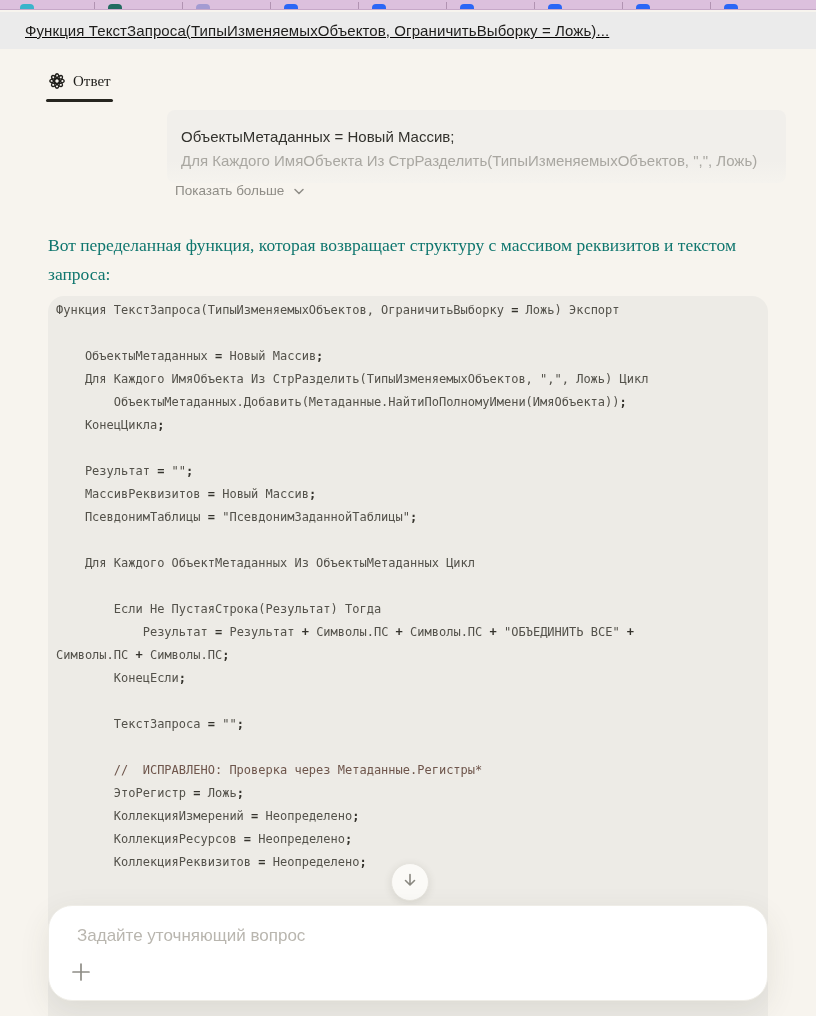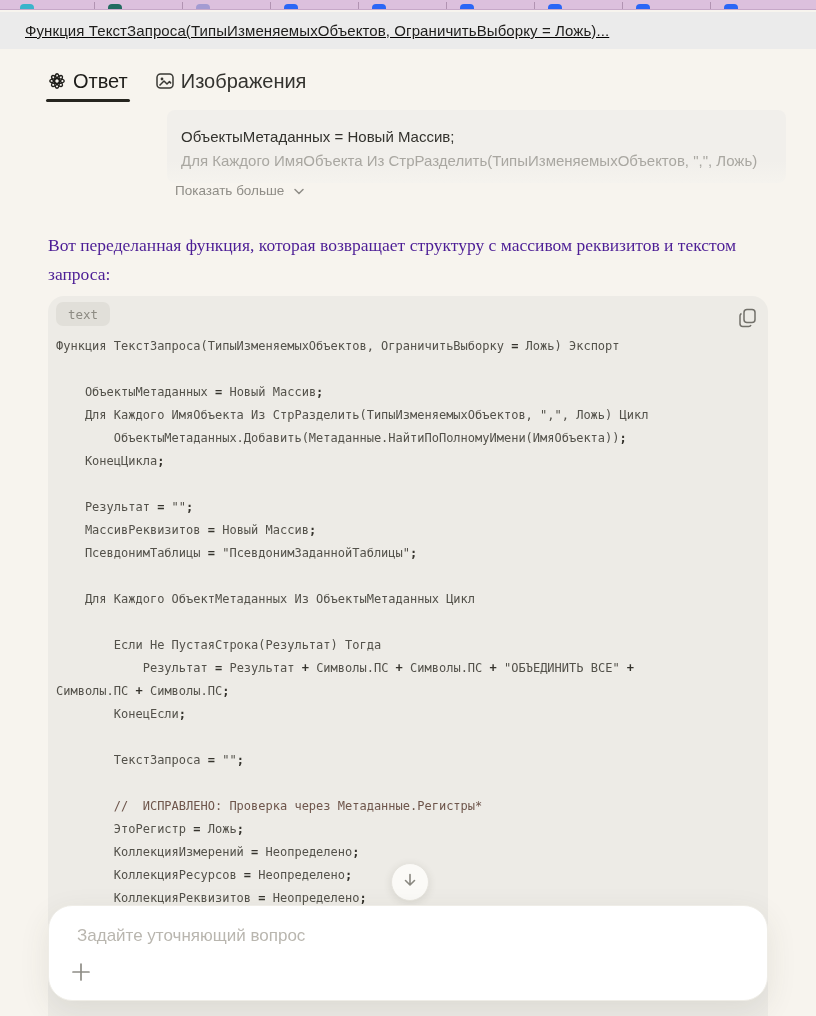--- a/index.html
+++ b/index.html
@@ -14,38 +14,38 @@
 
   
   .title-bar { position:absolute; left:0; top:12px; width:816px; height:37px;
     background:#ebebeb; display:flex; align-items:center;text-decoration:underline; }
   .title-bar .title { margin-left:25px; font-size:15px; color:#1f1e1c; letter-spacing:.1px;
     white-space:nowrap; }
 
   
   .tab-bar { position:absolute; left:48px; top:62px; height:40px; display:flex; gap:28px; }
   .tab { display:flex; align-items:center; gap:7px; position:relative; cursor:pointer; height:38px; }
-  .tab .tab-label { font-size:20px; color:#34332f; }
+  .tab .tab-label { font-size:15px; color:#34332f;font-family:Liberation Serif, serif; }
   .tab.active .tab-label { color:#1d1c19; }
   .tab.active::after { content:""; position:absolute; left:-2px; right:-2px; bottom:-2px;
     height:3px; background:#26251f; border-radius:2px; }
   .tab svg { display:block; }
 
   
   .preview-block { position:absolute; left:167px; top:110px; width:619px; height:73px;
     background:linear-gradient(#f1efeb 70%, #f5f3ee); border-radius:8px; padding:15px 14px 0 14px;
     overflow:hidden; }
   .preview-line { font-size:15px; line-height:24px; white-space:nowrap; color:#33322d; }
   .preview-line.faded { color:#a9a7a1; }
   .show-more { position:absolute; left:175px; top:183px; display:flex; align-items:center; gap:10px;
     font-size:13.5px; color:#8f8d87; cursor:pointer; }
 
   
   .answer-paragraph { position:absolute; left:48px; top:231px; width:706px;
-    font-family:"Liberation Serif", serif; font-size:17.5px; line-height:29px; color:#4c1d95; }
+    font-family:"Liberation Serif", serif; font-size:17.5px; line-height:29px; color:#0f766e; }
 
   
   .code-card { position:absolute; left:48px; top:296px; width:720px; height:740px;
     background:#edebe6; border-radius:16px 16px 0 0; z-index:1; overflow:hidden; }
   .code-card-header { position:relative; height:36px; }
   .lang-chip { position:absolute; left:8px; top:6px; height:24px; padding:0 12px;
     background:#e1dfd9; border-radius:7px; display:flex; align-items:center;
     font-family:"DejaVu Sans Mono", monospace; font-size:12.5px; color:#8d8b83; }
   .copy-btn { position:absolute; right:10px; top:12px; width:20px; height:20px; cursor:pointer; }
   .code-pre { font-family:"DejaVu Sans Mono", monospace; font-size:12px; line-height:23px;
@@ -109,57 +109,38 @@
         <g stroke="#1f1e1a" stroke-width="1.4" fill="none">
           <ellipse cx="9" cy="9" rx="7.2" ry="2.4"></ellipse>
           <ellipse cx="9" cy="9" rx="7.2" ry="2.4" transform="rotate(45 9 9)"></ellipse>
           <ellipse cx="9" cy="9" rx="7.2" ry="2.4" transform="rotate(90 9 9)"></ellipse>
           <ellipse cx="9" cy="9" rx="7.2" ry="2.4" transform="rotate(135 9 9)"></ellipse>
         </g>
       </svg>
     </span>
     <span class="tab-label">Ответ</span>
   </div>
-  <div class="tab">
-    <span>
-      <svg width="18" height="16" viewBox="0 0 18 16">
-        <rect x="1" y="1" width="16" height="14" rx="3.5" fill="none" stroke="#3a3935" stroke-width="1.5"></rect>
-        <circle cx="6" cy="6" r="1.4" fill="#3a3935"></circle>
-        <path d="M3.5 12.5 L8 8 L11 11 L13.5 8.5 L15 10.5" fill="none" stroke="#3a3935" stroke-width="1.5" stroke-linejoin="round"></path>
-      </svg>
-    </span>
-    <span class="tab-label">Изображения</span>
-  </div>
 </div>
 
 <div class="preview-block" id="preview-block">
     <div class="preview-line">ОбъектыМетаданных = Новый Массив;</div>
     <div class="preview-line faded">Для Каждого ИмяОбъекта Из СтрРазделить(ТипыИзменяемыхОбъектов, ",", Ложь)</div>
   </div>
 <div class="show-more">
   <span>Показать больше</span>
   <span>
     <svg width="10" height="7" viewBox="0 0 10 7">
         <path d="M1 1.5 L5 5.5 L9 1.5" fill="none" stroke="#8f8d87" stroke-width="1.5" stroke-linecap="round"></path>
       </svg>
   </span>
 </div>
 
 <div class="answer-paragraph">Вот переделанная функция, которая возвращает структуру с массивом реквизитов и текстом запроса:</div>
 
 <div class="code-card">
-  <div class="code-card-header">
-    <div class="lang-chip">text</div>
-    <div class="copy-btn">
-      <svg width="20" height="20" viewBox="0 0 20 20">
-        <rect x="6" y="1.5" width="11" height="13" rx="3" fill="none" stroke="#72706a" stroke-width="1.5"></rect>
-        <path d="M3.5 5.5 a2.5 2.5 0 0 0 -1.5 2.3 v8 a2.7 2.7 0 0 0 2.7 2.7 h6 a2.5 2.5 0 0 0 2.3 -1.5" fill="none" stroke="#72706a" stroke-width="1.5"></path>
-      </svg>
-    </div>
-  </div>
   <div class="code-pre" id="code-pre">Функция ТекстЗапроса(ТипыИзменяемыхОбъектов, ОграничитьВыборку <span class="op">=</span> Ложь) Экспорт
 
     ОбъектыМетаданных <span class="op">=</span> Новый Массив<span class="op">;</span>
     Для Каждого ИмяОбъекта Из СтрРазделить(ТипыИзменяемыхОбъектов, ",", Ложь) Цикл
         ОбъектыМетаданных.Добавить(Метаданные.НайтиПоПолномуИмени(ИмяОбъекта))<span class="op">;</span>
     КонецЦикла<span class="op">;</span>
 
     Результат <span class="op">=</span> ""<span class="op">;</span>
     МассивРеквизитов <span class="op">=</span> Новый Массив<span class="op">;</span>
     ПсевдонимТаблицы <span class="op">=</span> "ПсевдонимЗаданнойТаблицы"<span class="op">;</span>

